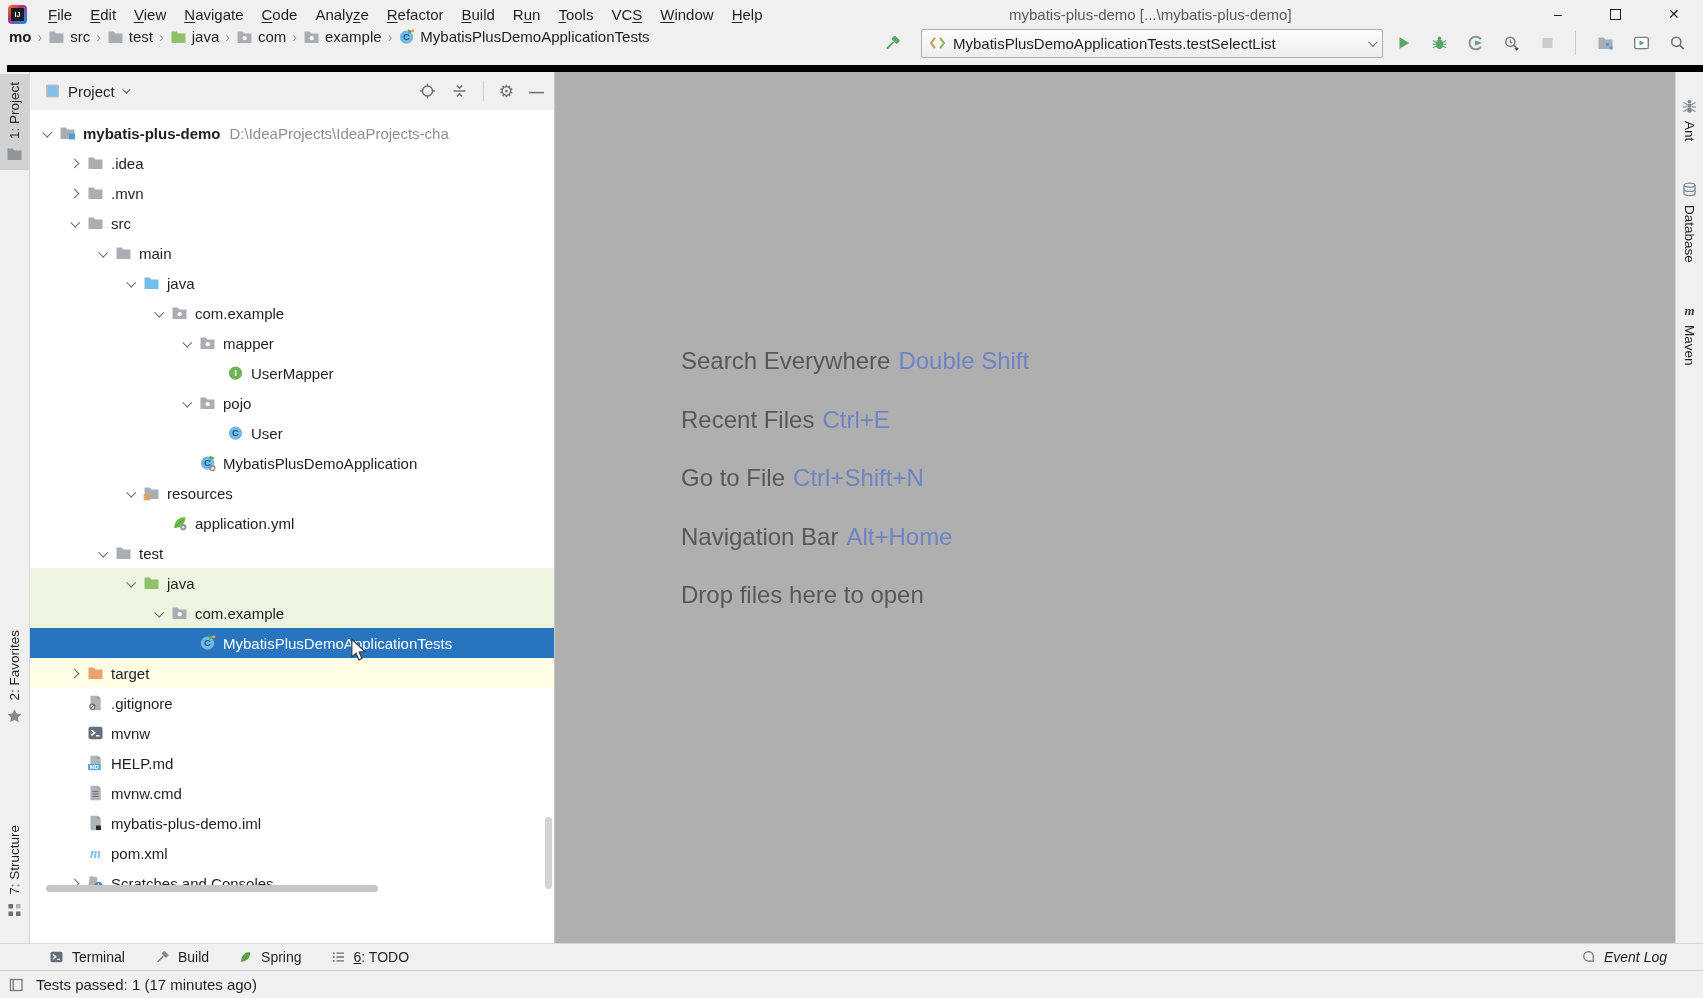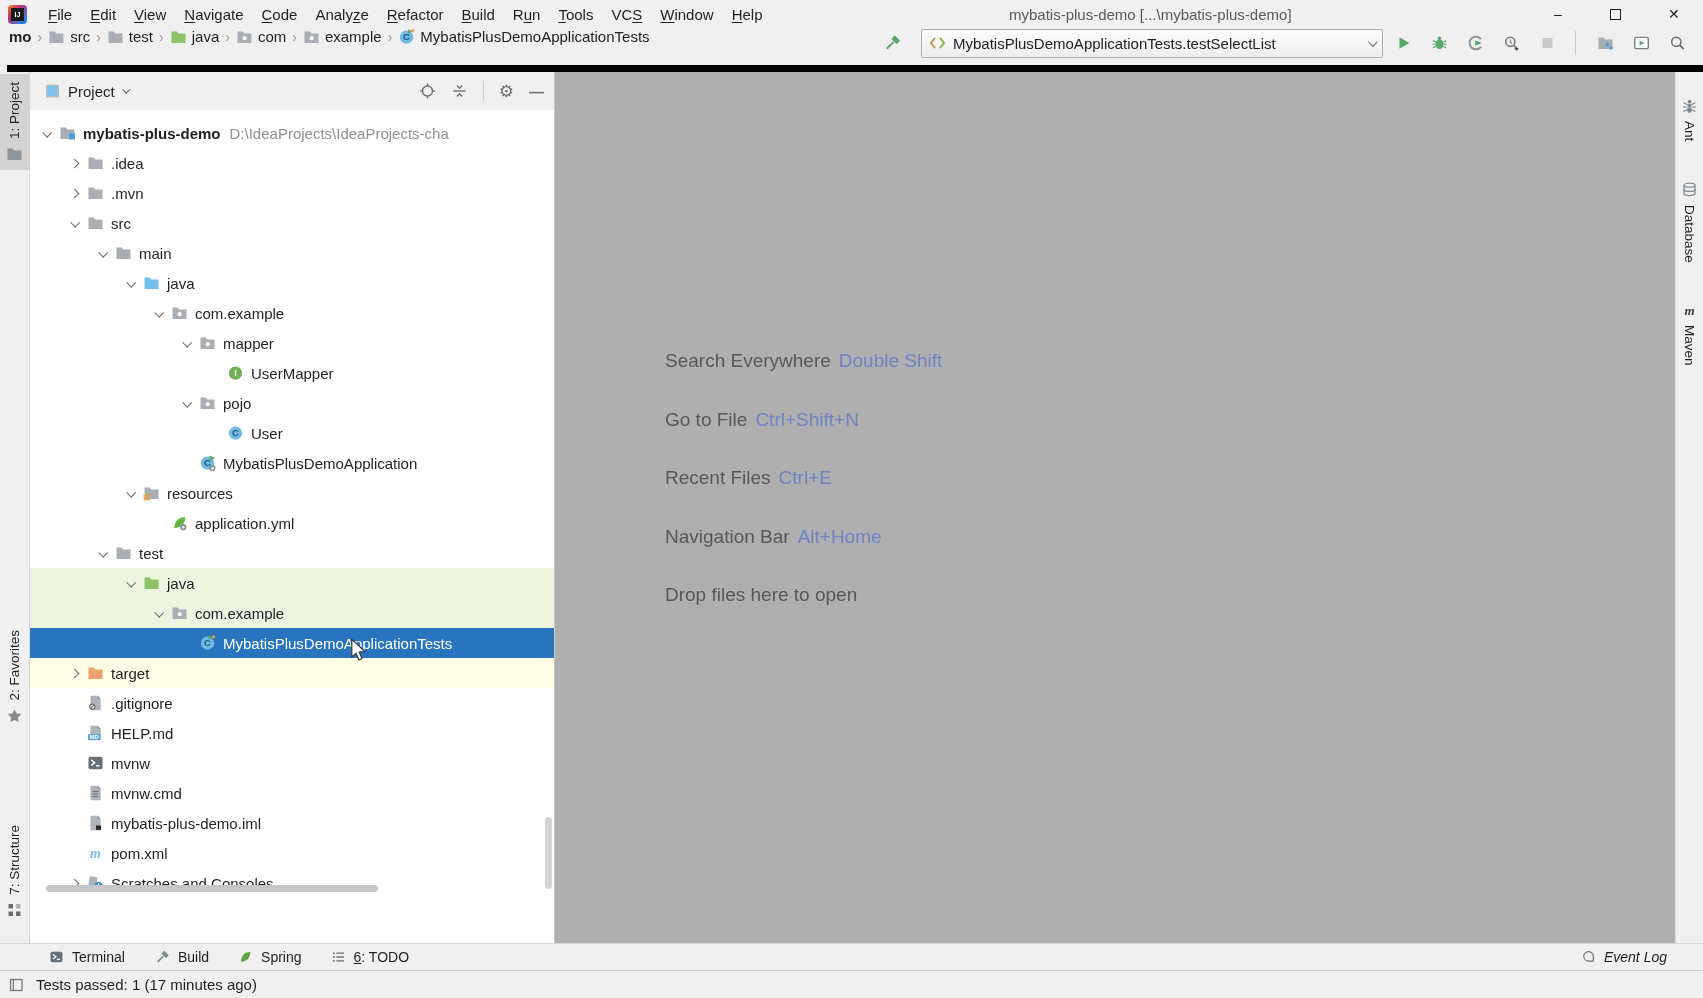--- a/index.html
+++ b/index.html
@@ -76,21 +76,21 @@
   .tbold { font-weight:bold; }
   .tsec { color:#8E8E8E; margin-left:9px; }
   .hl-green { background:#EDF4E0; }
   .hl-yellow { background:#FFFDE6; }
   .hl-sel { background:#2874BE; color:#FFFFFF; }
   .cursor-arrow { position:absolute; left:320px; top:528px; z-index:5; }
   .tree-hscroll { position:absolute; left:16px; top:813px; width:332px; height:7px; background:#C6C6C6; border-radius:4px; }
   .tree-vscroll { position:absolute; right:2px; top:745px; width:7px; height:72px; background:#D4D4D4; border-radius:4px; }
 
   .editor { position:absolute; left:555px; right:28px; top:0; bottom:0; background:#AFAFAF; }
-  .shortcuts { position:absolute; left:110px; top:272px; font-size:19px; color:#585858; }
+  .shortcuts { position:absolute; left:126px; top:272px; font-size:24px; color:#585858; }
   .sline { height:34px; margin-bottom:24.5px; display:flex; align-items:center; }
   .keys { color:#6E84C4; margin-left:8px; }
 
   
   .bottombar { position:absolute; left:0; right:0; bottom:28px; height:27px; background:#F0F0F0;
                border-top:1px solid #D6D6D6; display:flex; align-items:center; font-size:14px; }
   .bb-item { display:flex; align-items:center; gap:7px; margin-left:28px; }
   .bb-item:first-child { margin-left:48px; }
   .bb-item u { text-decoration:underline; }
   .bb-right { margin-left:auto; margin-right:36px; display:flex; align-items:center; gap:7px; }
@@ -615,38 +615,38 @@
               <circle cx="4.8" cy="11.8" r="2.6" fill="none" stroke="#707070" stroke-width="1.2"></circle>
               <line x1="2.9" y1="13.7" x2="6.7" y2="9.9" stroke="#707070" stroke-width="1.2"></line>
             </svg>
           </span>
           <span>.gitignore</span>
         </div>
         <div class="trow" style="padding-left: 34px;">
           <span class="arrow-slot"></span>
           <span class="ticon">
             <svg width="17" height="16" viewBox="0 0 16 16" xmlns="http://www.w3.org/2000/svg">
+              <rect x="1" y="1.8" width="14" height="12.4" rx="2" fill="#64707B"></rect>
+              <path d="M3.8 5 l3.4 2.7 -3.4 2.7" stroke="#fff" stroke-width="1.5" fill="none"></path>
+              <line x1="8.5" y1="10.8" x2="12" y2="10.8" stroke="#fff" stroke-width="1.4"></line>
+            </svg>
+          </span>
+          <span>mvnw</span>
+        </div>
+        <div class="trow" style="padding-left: 34px;">
+          <span class="arrow-slot"></span>
+          <span class="ticon">
+            <svg width="17" height="16" viewBox="0 0 16 16" xmlns="http://www.w3.org/2000/svg">
               <path d="M3 0.8 h7.2 l3 3 v11.4 H3 z" fill="#AEB4BA"></path>
               <path d="M10.2 0.8 l3 3 h-3 z" fill="#8F959B"></path>
               <rect x="0.5" y="9" width="12.5" height="6" fill="#5AA9D6"></rect>
               <text x="6.7" y="13.8" font-size="5.8" font-weight="bold" fill="#fff" text-anchor="middle" font-family="Liberation Sans, sans-serif">MD</text>
             </svg>
           </span>
           <span>HELP.md</span>
-        </div>
-        <div class="trow" style="padding-left: 34px;">
-          <span class="arrow-slot"></span>
-          <span class="ticon">
-            <svg width="17" height="16" viewBox="0 0 16 16" xmlns="http://www.w3.org/2000/svg">
-              <rect x="1" y="1.8" width="14" height="12.4" rx="2" fill="#64707B"></rect>
-              <path d="M3.8 5 l3.4 2.7 -3.4 2.7" stroke="#fff" stroke-width="1.5" fill="none"></path>
-              <line x1="8.5" y1="10.8" x2="12" y2="10.8" stroke="#fff" stroke-width="1.4"></line>
-            </svg>
-          </span>
-          <span>mvnw</span>
         </div>
         <div class="trow" style="padding-left: 34px;">
           <span class="arrow-slot"></span>
           <span class="ticon">
             <svg width="17" height="16" viewBox="0 0 16 16" xmlns="http://www.w3.org/2000/svg">
               <path d="M3 0.8 h7.2 l3 3 v11.4 H3 z" fill="#AEB4BA"></path>
               <path d="M10.2 0.8 l3 3 h-3 z" fill="#8F959B"></path>
               <g stroke="#6F757B" stroke-width="1.1">
                 <line x1="5" y1="6.5" x2="11" y2="6.5"></line>
                 <line x1="5" y1="9" x2="11" y2="9"></line>
@@ -697,26 +697,26 @@
     <div class="tree-vscroll"></div>
   </div>
 
   <div class="editor">
     <div class="shortcuts" id="shortcuts">
         <div class="sline">
           <span>Search Everywhere</span>
           <span class="keys">Double Shift</span>
         </div>
         <div class="sline">
+          <span>Recent Files</span>
+          <span class="keys">Ctrl+E</span>
+        </div>
+        <div class="sline">
           <span>Go to File</span>
           <span class="keys">Ctrl+Shift+N</span>
-        </div>
-        <div class="sline">
-          <span>Recent Files</span>
-          <span class="keys">Ctrl+E</span>
         </div>
         <div class="sline">
           <span>Navigation Bar</span>
           <span class="keys">Alt+Home</span>
         </div>
         <div class="sline">
           <span>Drop files here to open</span>
         </div>
       </div>
   </div>

